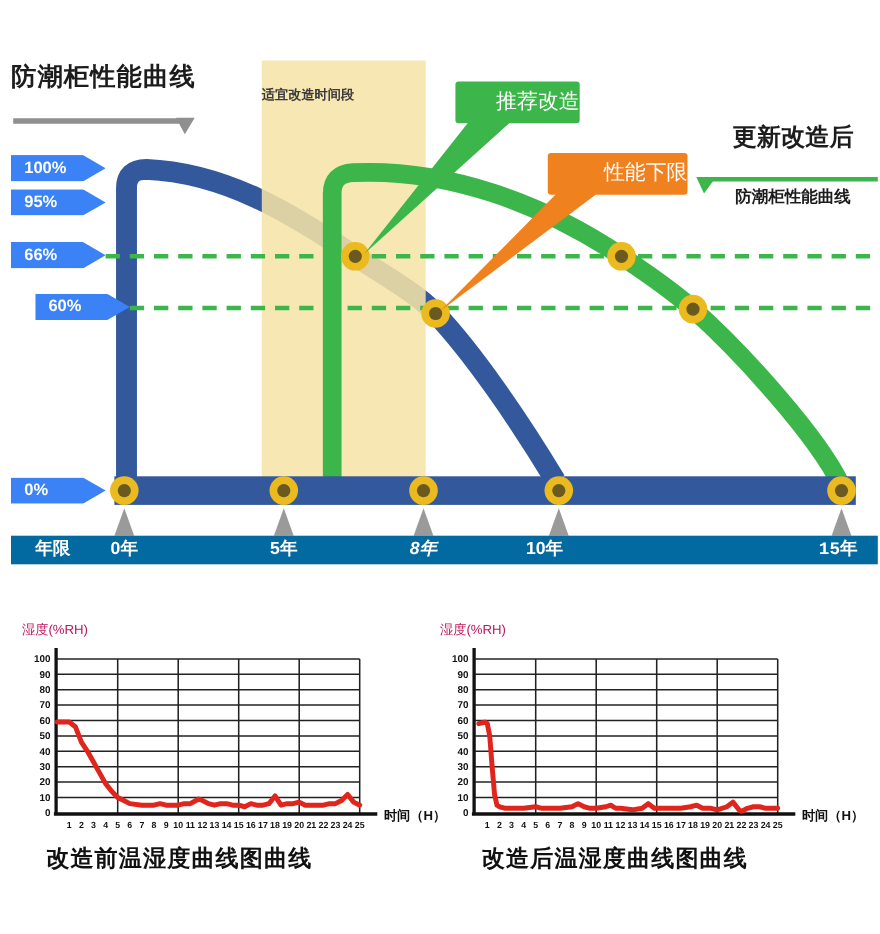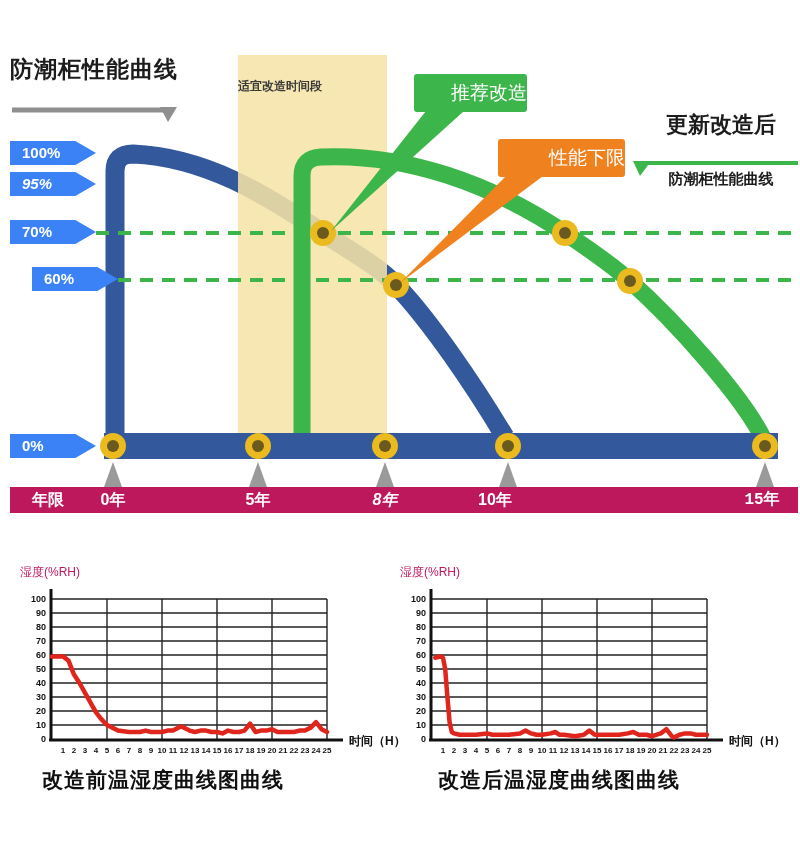--- a/index.html
+++ b/index.html
@@ -9,21 +9,21 @@
   .main-title{left:10px;top:54px;font-size:23px;font-weight:bold;color:#1c1c1c;letter-spacing:1px;}
   .badge{left:10px;width:86px;height:24px;line-height:24px;background:#3b82f6;color:#fff;
          font-size:15px;font-weight:bold;padding-left:12px;box-sizing:border-box;
          clip-path:polygon(0 0,76% 0,100% 50%,76% 100%,0 100%);}
   .band-label{left:238px;top:78px;width:149px;text-align:left;font-size:12px;font-weight:bold;color:#3a3a3a;}
   .callout{color:#fff;font-weight:normal;font-size:19px;text-align:right;border-radius:3px;}
   .reco{left:414px;top:74px;width:113px;height:38px;line-height:38px;background:#3cb54a;}
   .limit{left:486px;top:139px;width:127px;height:38px;line-height:38px;background:#f0811f;margin-left:12px;}
   .right-title{left:636px;top:110px;width:170px;text-align:center;font-size:22px;font-weight:bold;color:#1c1c1c;}
   .right-subtitle{left:636px;top:170px;width:170px;text-align:center;font-size:15px;font-weight:bold;color:#1c1c1c;}
-  .axis-bar{left:10px;top:487px;width:788px;height:26px;background:#be185d;}
+  .axis-bar{left:10px;top:487px;width:788px;height:26px;background:#0369a1;}
   .axis-text{position:absolute;top:0;height:26px;line-height:26px;color:#fff;font-size:16px;font-weight:bold;}
   .year{transform:translateX(-50%);}
   .chart{width:420px;}
   .ylabel{font-size:12px;font-weight:normal;color:#be185d;}
   .caption{font-size:21px;font-weight:bold;color:#111;letter-spacing:1px;}
   svg{display:block;}
 </style>
 </head>
 <body>
 
@@ -104,22 +104,22 @@
   </svg>
 
   <div class="abs main-title">防潮柜性能曲线</div>
   <div class="abs band-label">适宜改造时间段</div>
   <div class="abs callout reco">推荐改造</div>
   <div class="abs callout limit">性能下限</div>
   <div class="abs right-title">更新改造后</div>
   <div class="abs right-subtitle">防潮柜性能曲线</div>
 
   <div class="abs badge" style="top:141px;">100%</div>
-  <div class="abs badge" style="top:172px;font-style:italic;">95%</div>
-  <div class="abs badge" style="top:220px;">70%</div>
+  <div class="abs badge" style="top:172px;">95%</div>
+  <div class="abs badge" style="top:220px;">66%</div>
   <div class="abs badge" style="top:267px;margin-left:22px;">60%</div>
   <div class="abs badge" style="top:434px;">0%</div>
 
   <div class="abs axis-bar">
     <span class="axis-text" style="left:22px;">年限</span>
     <span class="axis-text year" style="left:103px;">0年</span>
     <span class="axis-text year" style="left:248px;">5年</span>
     <span class="axis-text year" style="left:375px;font-style:italic;">8年</span>
     <span class="axis-text year" style="left:485px;">10年</span>
     <span class="axis-text year" style="left:752px;font-family:Liberation Mono, monospace;">15年</span>

